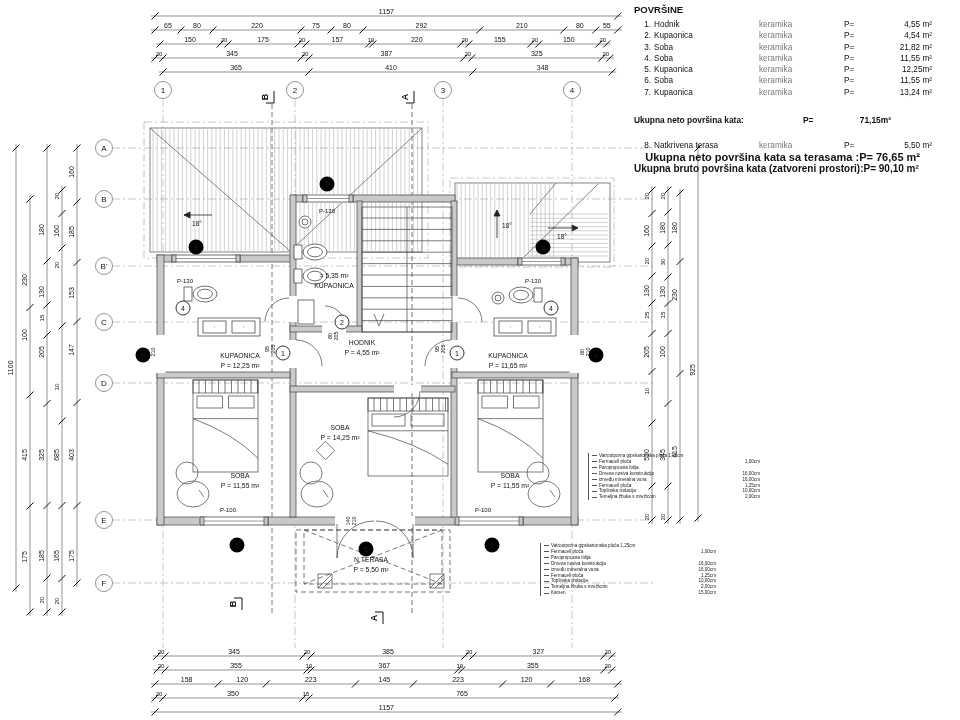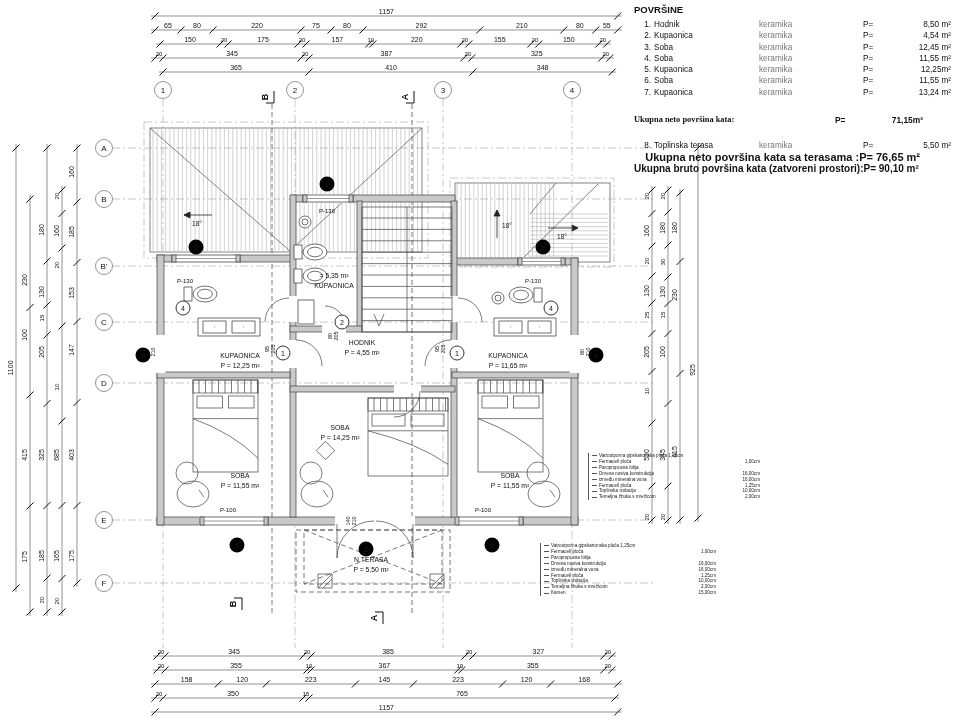--- a/index.html
+++ b/index.html
@@ -17,25 +17,25 @@
   .roofline{stroke:#666;stroke-width:.8;fill:none}
   .fix{fill:#fff;stroke:#333;stroke-width:.7}
   .furn{fill:none;stroke:#444;stroke-width:.7}
   .arrow{stroke:#222;stroke-width:.8;fill:#222}
 
   #legend{position:absolute;left:634px;top:4px;width:322px;}
   #legend-title{font-weight:bold;font-size:9.5px;margin-bottom:4px;}
   .leg-row{display:flex;font-size:8.2px;line-height:11.3px;}
   .leg-num{width:17px;text-align:right;padding-right:3px;}
   .leg-name{width:105px;}
-  .leg-mat{width:104px;color:#777;}
+  .leg-mat{width:85px;color:#777;}
   .leg-p{width:28px;}
   .leg-val{width:60px;text-align:right;}
   .leg-sub{display:flex;font-weight:bold;font-size:8.4px;margin-top:17px;}
-  .leg-sub .leg-name2{width:201px;font-family:Liberation Serif, serif;}
+  .leg-sub .leg-name2{width:169px;}
   .leg-ter{margin-top:15px;font-weight:normal;}
   .leg-tot1{display:flex;justify-content:flex-end;font-weight:bold;font-size:11px;padding-right:36px;}
   .leg-tot2{font-weight:bold;font-size:10px;line-height:11px;}
 
   .notes{position:absolute;border-left:.8px solid #555;padding-left:3px;}
   .note-row{display:flex;align-items:center;font-size:4.6px;line-height:5.9px;color:#222;}
   .note-row::before{content:"";display:inline-block;width:5px;height:1px;background:#555;margin-right:2px;flex:none;}
   .note-label{flex:1;white-space:nowrap;overflow:hidden;}
   .note-val{text-align:right;white-space:nowrap;}
 </style>
@@ -683,35 +683,35 @@
       <text x="551" y="310.5" font-size="7" text-anchor="middle" font-weight="normal" fill="#111">4</text>
     </svg>
   <div id="legend">
     <div id="legend-title">POVRŠINE</div>
     <div id="legend-rows">
         <div class="leg-row">
           <div class="leg-num">1.</div>
           <div class="leg-name">Hodnik</div>
           <div class="leg-mat">keramika</div>
           <div class="leg-p">P=</div>
-          <div class="leg-val">8,50 m²</div>
+          <div class="leg-val">4,55 m²</div>
         </div>
         <div class="leg-row">
           <div class="leg-num">2.</div>
           <div class="leg-name">Kupaonica</div>
           <div class="leg-mat">keramika</div>
           <div class="leg-p">P=</div>
           <div class="leg-val">4,54 m²</div>
         </div>
         <div class="leg-row">
           <div class="leg-num">3.</div>
           <div class="leg-name">Soba</div>
           <div class="leg-mat">keramika</div>
           <div class="leg-p">P=</div>
-          <div class="leg-val">12,45 m²</div>
+          <div class="leg-val">21,82 m²</div>
         </div>
         <div class="leg-row">
           <div class="leg-num">4.</div>
           <div class="leg-name">Soba</div>
           <div class="leg-mat">keramika</div>
           <div class="leg-p">P=</div>
           <div class="leg-val">11,55 m²</div>
         </div>
         <div class="leg-row">
           <div class="leg-num">5.</div>
@@ -734,21 +734,21 @@
           <div class="leg-p">P=</div>
           <div class="leg-val">13,24 m²</div>
         </div>
         <div class="leg-sub">
           <div class="leg-name2">Ukupna neto površina kata:</div>
           <div class="leg-p">P=</div>
           <div class="leg-val">71,15m²</div>
         </div>
         <div class="leg-row leg-ter">
           <div class="leg-num">8.</div>
-          <div class="leg-name">Toplinska terasa</div>
+          <div class="leg-name">Natkrivena terasa</div>
           <div class="leg-mat">keramika</div>
           <div class="leg-p">P=</div>
           <div class="leg-val">5,50 m²</div>
         </div>
         <div class="leg-tot1">
           <div class="">Ukupna neto površina kata sa terasama :</div>
           <div class="">P= 76,65 m²</div>
         </div>
         <div class="leg-tot2">Ukupna bruto površina kata (zatvoreni prostori):P= 90,10 m²</div>
       </div>

